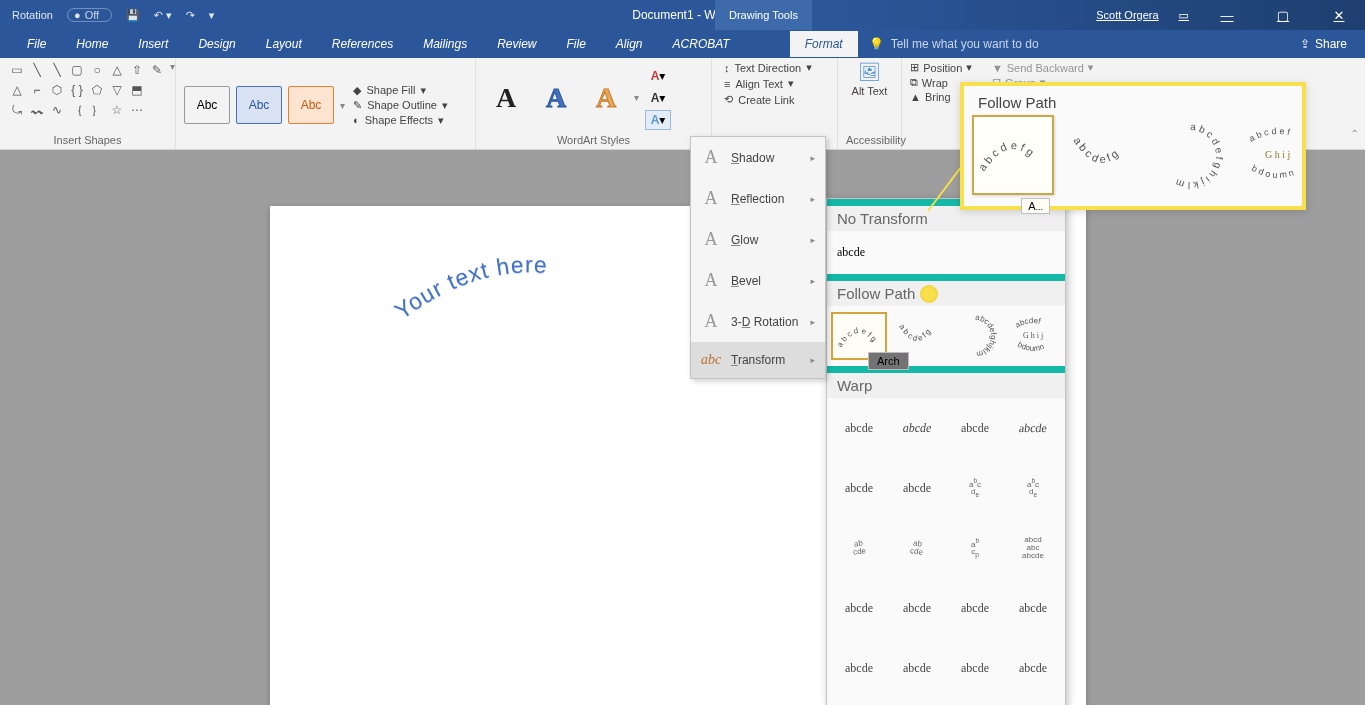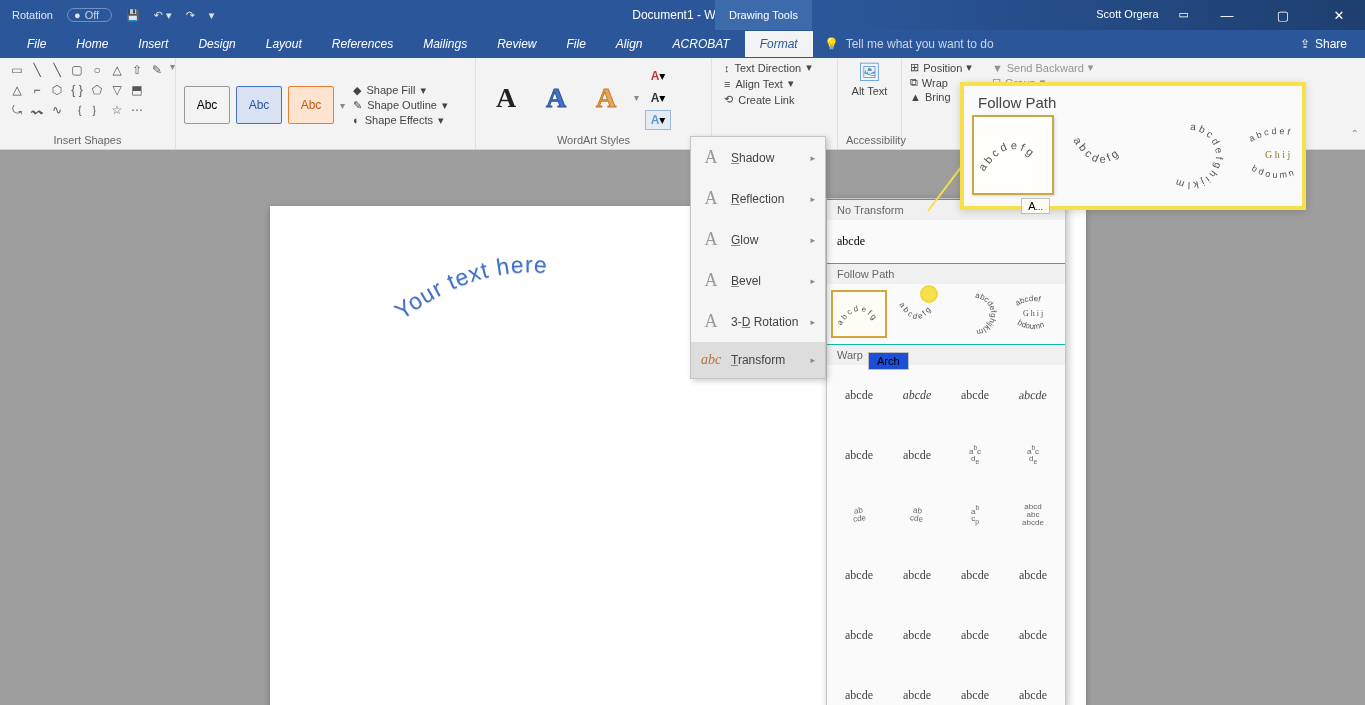--- a/index.html
+++ b/index.html
@@ -5,27 +5,27 @@
 * { margin: 0; padding: 0; box-sizing: border-box; font-family: "Segoe UI", sans-serif; }
 body { width: 1365px; height: 705px; background: #9e9e9e; overflow: hidden; position: relative; }
 
 
 .titlebar { height: 30px; background: linear-gradient(90deg, #2b579a 0%, #2b579a 60%, #1e3f6f 100%); display: flex; align-items: center; color: #fff; font-size: 11px; }
 .titlebar .qat { display: flex; align-items: center; gap: 14px; padding-left: 12px; }
 .titlebar .qat span { opacity: 0.85; font-size: 11px; }
 .titlebar .autosave { border: 1px solid rgba(255,255,255,0.4); border-radius: 9px; padding: 0 12px 0 6px; font-size: 10px; display: flex; align-items: center; gap: 4px; }
 .titlebar .doctitle { position: absolute; left: 50%; transform: translateX(-50%); font-size: 12px; }
 .titlebar .contexttab { position: absolute; left: 715px; top: 0; height: 30px; background: #3c6aab; padding: 0 14px; display: flex; align-items: center; font-size: 11px; }
-.titlebar .right { margin-left: auto; display: flex; gap: 20px; padding-right: 8px; }
+.titlebar .right { margin-left: auto; display: flex; align-items: center; gap: 20px; padding-right: 8px; text-decoration: underline; }
 .titlebar .winbtn { width: 36px; text-align: center; font-size: 13px; }
 
 
 .tabs { height: 28px; background: #2b579a; display: flex; align-items: center; padding-left: 12px; gap: 0; color: #fff; font-size: 12px; }
 .tabs .tab { padding: 6px 15px; cursor: pointer; font-style: italic; }
-.tabs .tab.active { background: #f3f3f3; color: #2b579a; }
+.tabs .tab.active { background: #f3f3f3; color: #2b579a; margin-left: 45px; }
 .tabs .tellme { margin-left: 12px; display: flex; align-items: center; gap: 6px; color: #c9d5ea; }
 .tabs .share { margin-left: auto; padding-right: 18px; display: flex; align-items: center; gap: 5px; }
 
 
 .ribbon { height: 92px; background: #f3f3f3; border-bottom: 1px solid #d4d4d4; display: flex; position: relative; }
 .group { border-right: 1px solid #e0e0e0; padding: 3px 8px 0; display: flex; flex-direction: column; }
 .group .body { flex: 1; display: flex; align-items: flex-start; }
 .group .label { text-align: center; font-size: 11px; color: #666; padding-bottom: 3px; position: relative; }
 .group .dlaunch { position: absolute; right: 0; bottom: 2px; font-size: 9px; color: #888; }
 
@@ -69,21 +69,21 @@
 .flyout { position: absolute; left: 690px; top: 136px; width: 136px; background: #f5f5f5; border: 1px solid #c4c4c4; box-shadow: 2px 2px 6px rgba(0,0,0,0.2); z-index: 50; }
 .flyout .item { display: flex; align-items: center; padding: 10px 10px; font-size: 12px; color: #444; gap: 10px; position: relative; }
 .flyout .item .iconA { font-family: Georgia; font-size: 18px; color: #999; width: 20px; text-align: center; }
 .flyout .item .arrow { margin-left: auto; font-size: 9px; color: #888; }
 .flyout .item.active { background: #ddd; }
 .flyout .item.active .iconA { color: #b87333; }
 .flyout .item u { text-decoration: underline; text-decoration-color: #888; }
 
 
 .gallery { position: absolute; left: 826px; top: 198px; width: 240px; height: 510px; background: #fafafa; border: 1px solid #c4c4c4; box-shadow: 2px 2px 8px rgba(0,0,0,0.25); z-index: 45; overflow: hidden; }
-.gallery .sec { padding: 4px 10px; font-size: 11px; color: #666; background: #f0f0f0; border-top: 1px solid #14b8a6; }
+.gallery .sec { padding: 4px 10px; font-size: 15px; color: #666; background: #f0f0f0; border-top: 7px solid #14b8a6; }
 .gallery .thumbs { display: grid; grid-template-columns: repeat(4, 1fr); padding: 6px 4px; gap: 2px; }
 .gallery .thumb { height: 48px; display: flex; align-items: center; justify-content: center; font-family: Georgia, serif; font-size: 12px; color: #444; border: 1px solid transparent; position: relative; }
 .gallery .thumb.sel { border: 2px solid #d4a53c; background: #fffdf5; }
 .gallery .thumb small { font-size: 8px; color: #666; line-height: 1; text-align: center; }
 .gallery .single { padding: 14px 10px; font-family: Georgia; font-size: 12px; }
 
 
 .callout { position: absolute; left: 960px; top: 82px; width: 346px; height: 128px; background: #fafafa; border: 4px solid #f7e04b; box-shadow: 0 2px 8px rgba(0,0,0,0.15); z-index: 70; }
 .callout .head { padding: 8px 14px 4px; font-size: 15px; color: #444; }
 .callout .row { display: flex; padding: 0 8px; gap: 8px; }
@@ -370,21 +370,21 @@
     <div class="thumb">abcde</div>
     <div class="thumb">abcde</div>
   </div>
   <div class="thumbs">
     <div class="thumb">abcde</div>
     <div class="thumb">abcde</div>
     <div class="thumb">abcde</div>
     <div class="thumb">abcde</div>
   </div>
 </div>
-<div class="tooltip" style="position:absolute;left:868px;top:352px;background:#1d4ed8;border:1px solid #bdbdbd;padding:2px 8px;font-size:11px;z-index:60">Arch</div>
+<div class="tooltip" style="position:absolute;left:868px;top:352px;background:#737373;border:1px solid #bdbdbd;padding:2px 8px;font-size:11px;z-index:60">Arch</div>
 
 <div class="callout">
   <div class="head">Follow Path</div>
   <div class="row">
     <div class="cthumb sel">
       <svg width="78" height="70" viewBox="0 0 78 70">
           <defs>
             <path id="c1" d="M10 52 Q39 6 68 52"></path>
           </defs>
           <text style="font-size:11px;font-family:Georgia;fill:#555"><textPath href="#c1">a b c d e f g</textPath></text>

